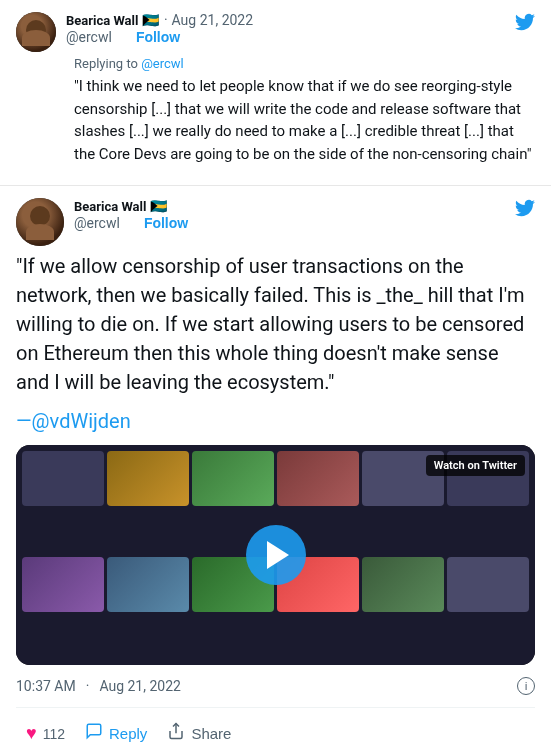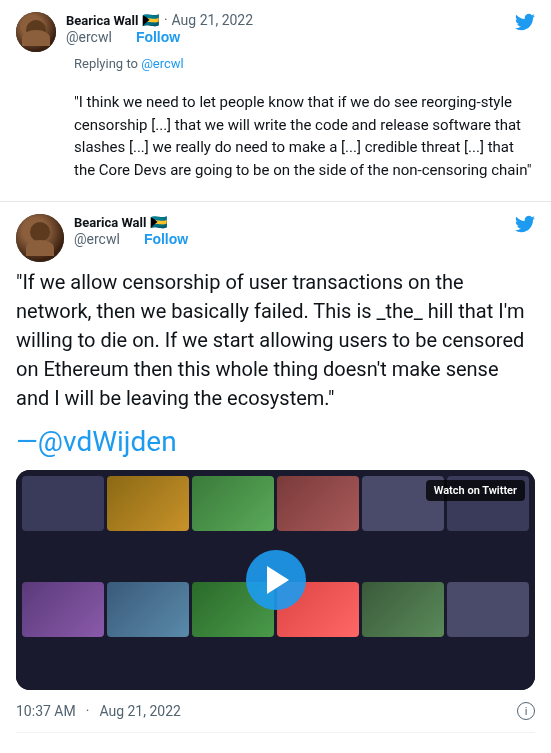--- a/index.html
+++ b/index.html
@@ -118,21 +118,21 @@
 
     .twitter-icon {
       margin-left: auto;
       color: #1d9bf0;
     }
 
     .replying-to {
       color: #536471;
       font-size: 13px;
       margin-left: 58px;
-      margin-bottom: 20px;
+      margin-bottom: 4px;
     }
 
     .replying-to span {
       color: #1d9bf0;
     }
 
     .tweet-text {
       font-size: 15px;
       color: #0f1419;
       line-height: 1.5;
@@ -150,21 +150,21 @@
     }
 
     .main-tweet-text {
       font-size: 20px;
       color: #0f1419;
       line-height: 1.45;
       margin-bottom: 12px;
     }
 
     .quote-author {
-      font-size: 28px;
+      font-size: 20px;
       color: #1d9bf0;
       margin-bottom: 12px;
     }
 
     .video-container {
       border-radius: 14px;
       overflow: hidden;
       background: #000000;
       position: relative;
       margin-bottom: 12px;
@@ -412,15 +412,33 @@
 
   <div class="divider"></div>
 
   <div class="action-bar">
 
     <button class="action-btn heart-btn">
       <span class="action-icon">♥</span>
       <span class="action-count">112</span>
     </button>
 
-
+    <button class="action-btn">
+      <span class="action-icon">
+        <svg width="18" height="18" viewBox="0 0 24 24" fill="none" stroke="#1d9bf0" stroke-width="2">
+          <path d="M21 15a2 2 0 01-2 2H7l-4 4V5a2 2 0 012-2h14a2 2 0 012 2z"></path>
+        </svg>
+      </span>
+      <span class="action-label" style="color:#1d9bf0;">Reply</span>
+    </button>
+
+    <button class="action-btn">
+      <span class="action-icon">
+        <svg width="18" height="18" viewBox="0 0 24 24" fill="none" stroke="#536471" stroke-width="2">
+          <path d="M4 12v8a2 2 0 002 2h12a2 2 0 002-2v-8"></path>
+          <polyline points="16 6 12 2 8 6"></polyline>
+          <line x1="12" y1="2" x2="12" y2="15"></line>
+        </svg>
+      </span>
+      <span class="action-label">Share</span>
+    </button>
   </div>
 </div>
 
 </body></html>

